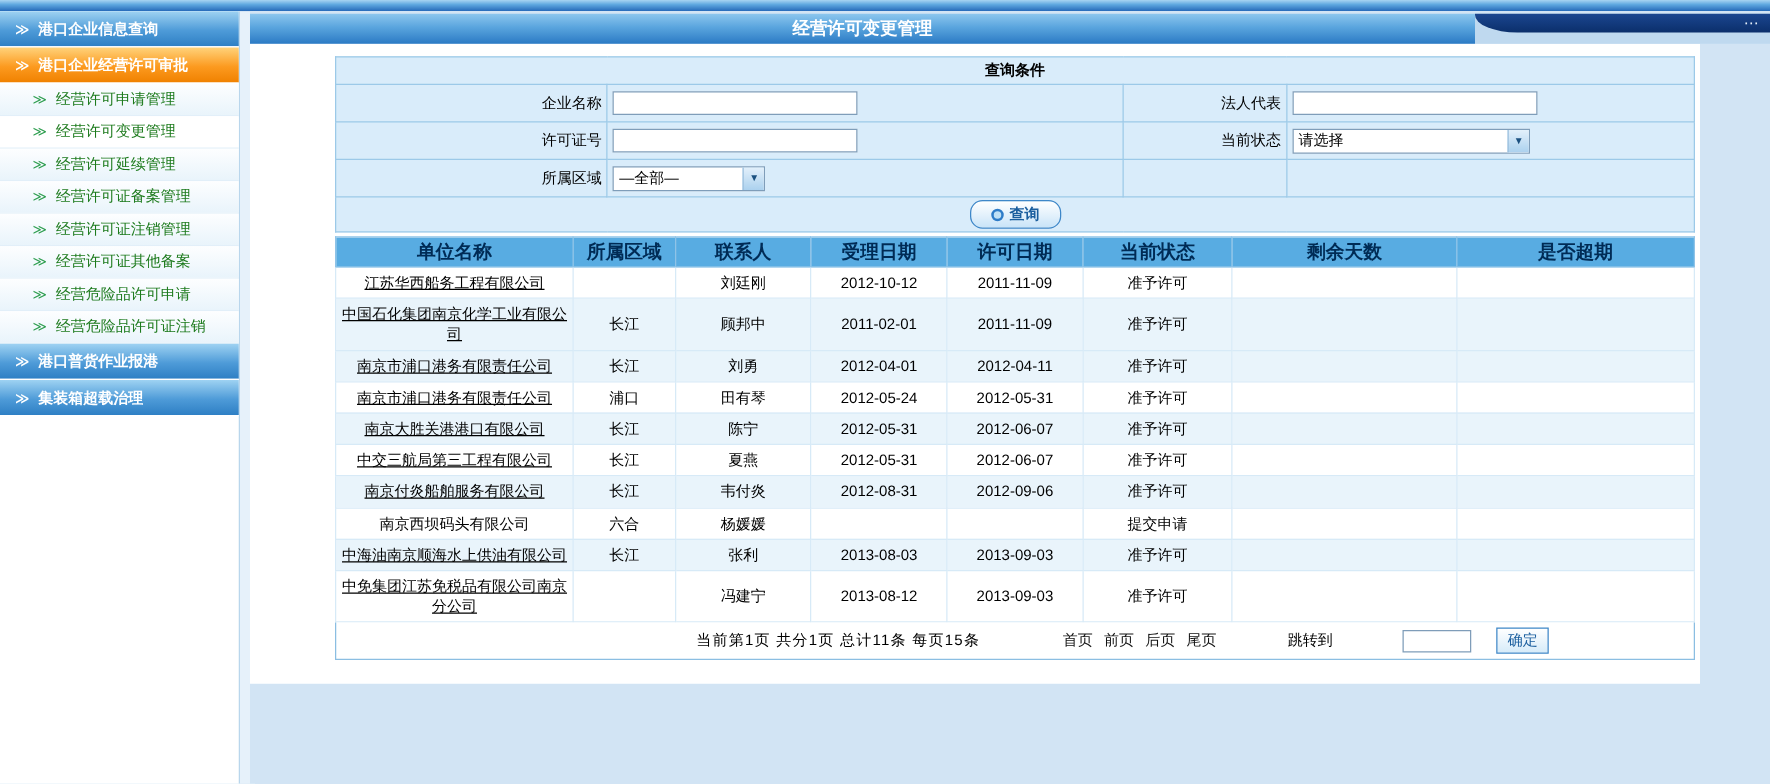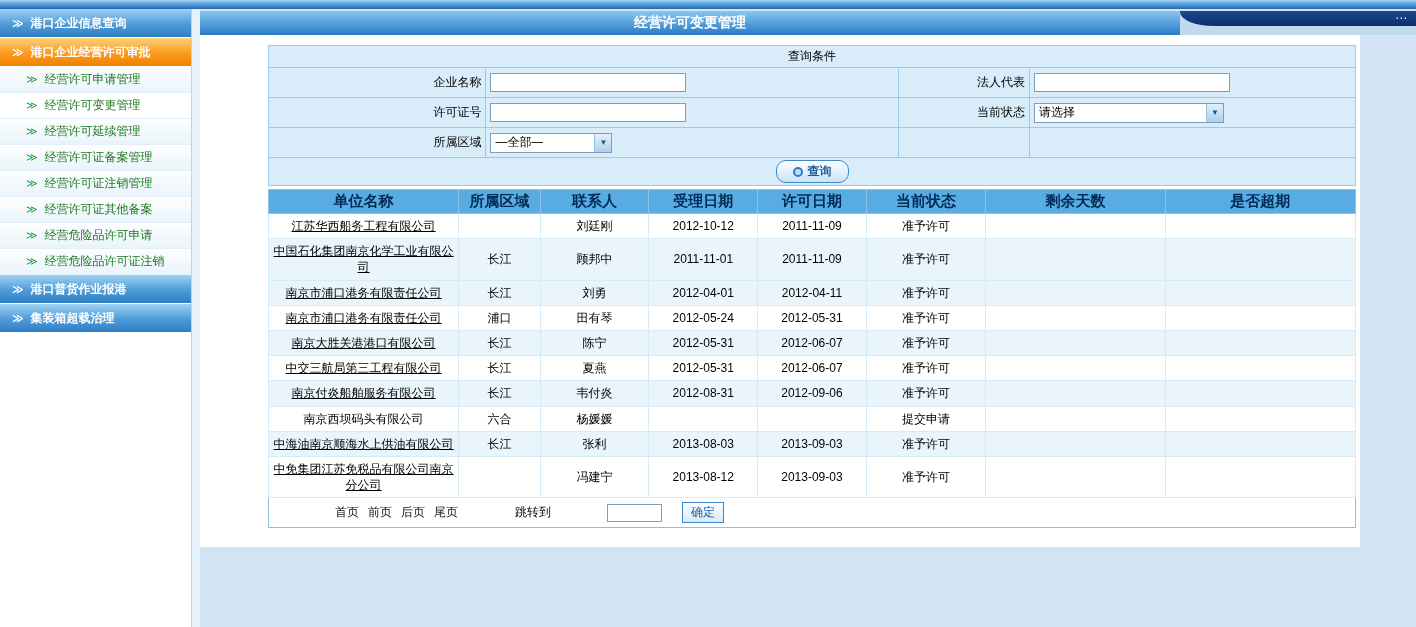--- a/index.html
+++ b/index.html
@@ -33,21 +33,21 @@
   .header-right { width:236px; position:relative; background:#BFD9EF; }
   .swoosh { position:absolute; top:0; left:0; right:0; height:15px; background:linear-gradient(180deg,#1B4690,#0B2F6B); border-bottom-left-radius:34px 14px; }
   .dots { position:absolute; top:0; right:8px; color:#E8F1FA; font-size:12px; letter-spacing:1px; }
 
   .panel { background:#FFFFFF; width:1160px; min-height:512px; padding-top:10px; }
   .content { margin-left:68px; width:1088px; }
 
   
   table.query-table { width:100%; border-collapse:collapse; background:#D9ECFA; }
   .query-table td { border:1px solid #9CC9E8; height:30px; padding:2px 4px; }
-  .q-head { text-align:center; font-weight:normal; color:#000; height:22px !important; }
+  .q-head { text-align:center; font-weight:bold; color:#000; height:22px !important; }
   .q-label { text-align:right; color:#000; width:20%; padding-right:2px; }
   .q-label2 { width:12%; }
   .q-field { width:38%; text-align:left; }
   .q-field2 { width:30%; }
   input.txt { width:196px; height:19px; border:1px solid #7F9DB9; background:#FFFFFF; padding:0 3px; font-size:12px; }
   .select { display:inline-flex; align-items:center; justify-content:space-between; height:20px; background:#FFFFFF; border:1px solid #7F9DB9; cursor:pointer; vertical-align:middle; }
   .sel-val { padding-left:4px; color:#000; white-space:nowrap; overflow:hidden; }
   .sel-arrow { width:17px; height:18px; flex:none; display:flex; align-items:center; justify-content:center;
                background:linear-gradient(180deg,#E3F0FB 0%,#ABD1EE 100%); border-left:1px solid #9ABFDD; color:#1C5180; font-size:8px; }
   .q-btn-row { text-align:center; height:26px !important; }
@@ -212,21 +212,21 @@
     <td class="c-accept">2012-10-12</td>
     <td class="c-license">2011-11-09</td>
     <td class="c-status">准予许可</td>
     <td class="c-days"></td>
     <td class="c-overdue"></td>
   </tr>
               <tr class="alt">
     <td class="c-name"><a class="company">中国石化集团南京化学工业有限公司</a></td>
     <td class="c-region">长江</td>
     <td class="c-contact">顾邦中</td>
-    <td class="c-accept">2011-11-01</td>
+    <td class="c-accept">2011-02-01</td>
     <td class="c-license">2011-11-09</td>
     <td class="c-status">准予许可</td>
     <td class="c-days"></td>
     <td class="c-overdue"></td>
   </tr>
               <tr class="alt">
     <td class="c-name"><a class="company">南京市浦口港务有限责任公司</a></td>
     <td class="c-region">长江</td>
     <td class="c-contact">刘勇</td>
     <td class="c-accept">2012-04-01</td>
@@ -302,20 +302,21 @@
     <td class="c-accept">2013-08-12</td>
     <td class="c-license">2013-09-03</td>
     <td class="c-status">准予许可</td>
     <td class="c-days"></td>
     <td class="c-overdue"></td>
   </tr>
             </tbody>
         </table>
 
         <div class="pagination">
+          <span class="pg-summary">当前第1页 共分1页 总计11条 每页15条</span>
           <span class="pg-links" id="pg-links">
               <span class="pg-link">首页</span>
               <span class="pg-link">前页</span>
               <span class="pg-link">后页</span>
               <span class="pg-link">尾页</span>
             </span>
           <span class="pg-jump">跳转到</span>
           <input class="pg-input" style="">
           <button class="pg-btn">确定</button>
         </div>

